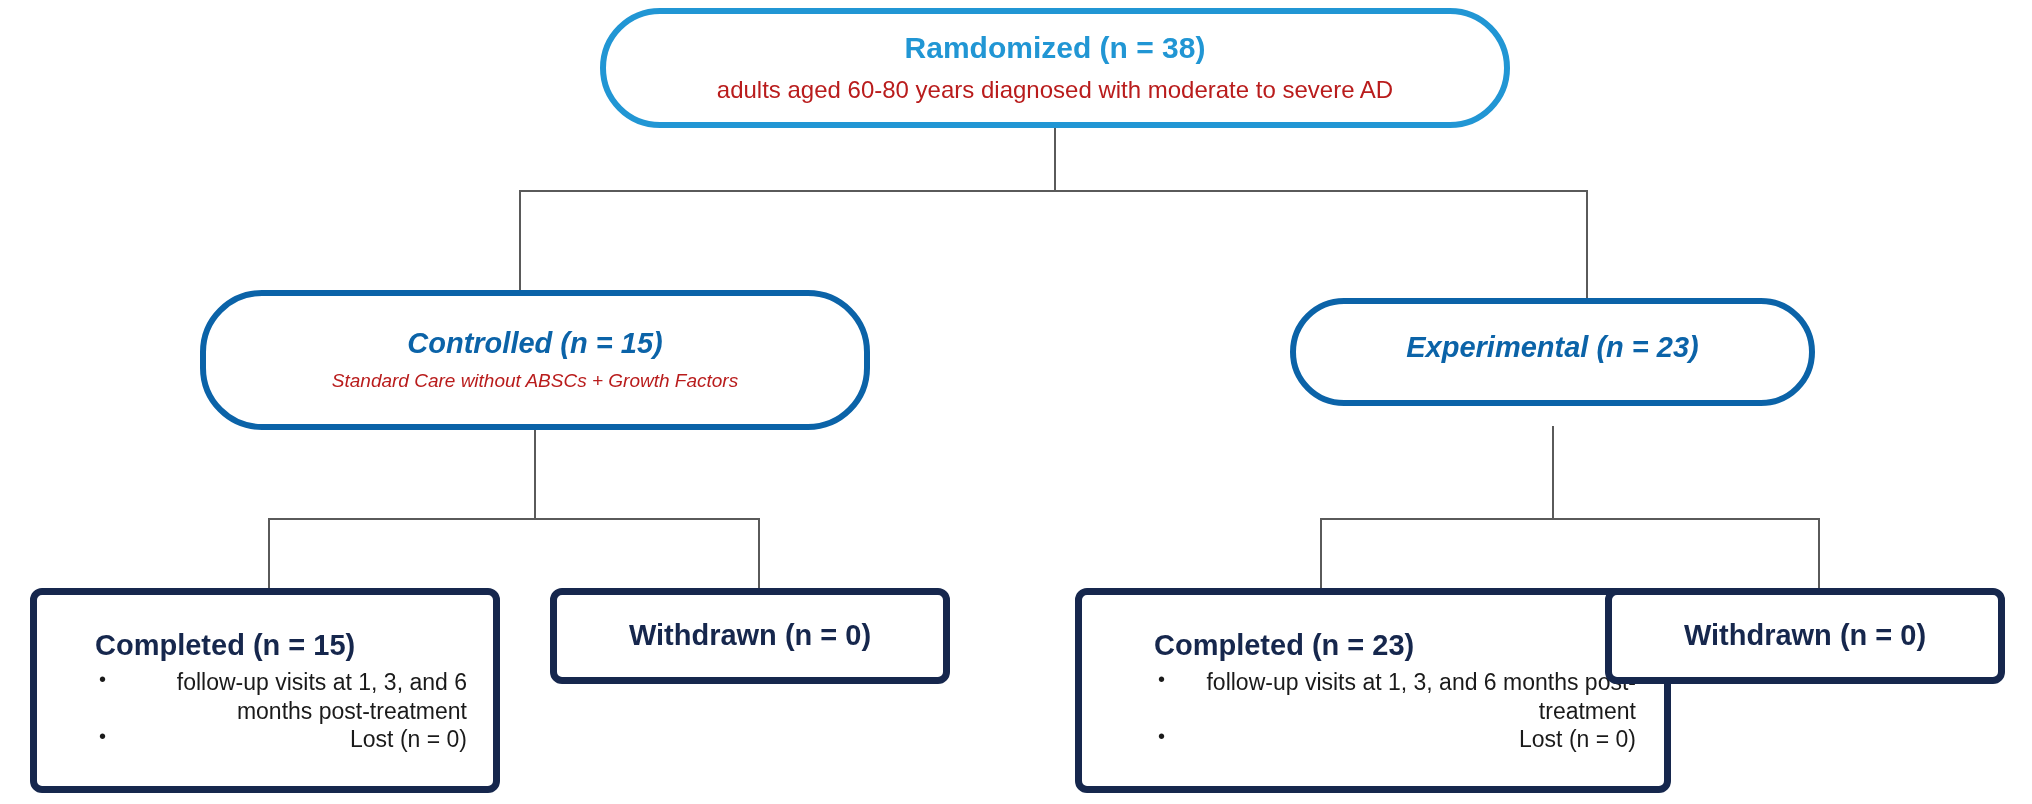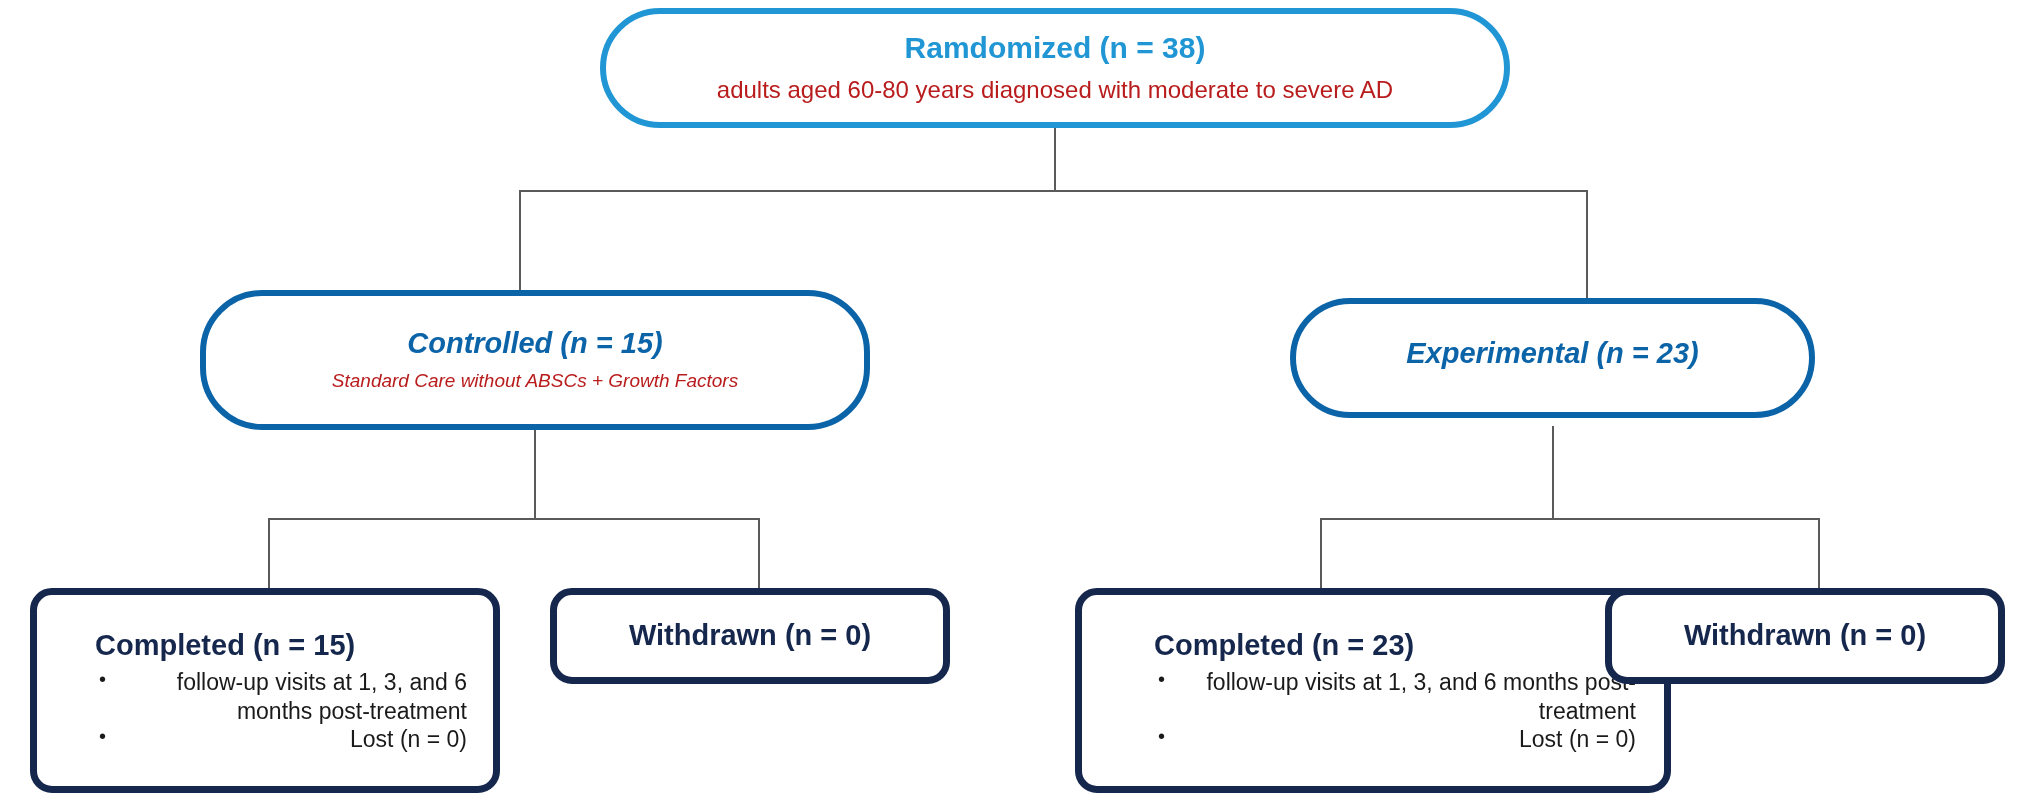--- a/index.html
+++ b/index.html
@@ -74,27 +74,27 @@
   }
   #node-controlled {
     left: 200px;
     top: 290px;
     width: 670px;
   }
   #node-experimental {
     left: 1290px;
     top: 298px;
     width: 525px;
-    height: 120px;
+    height: 108px;
   }
 
   
   .node-lvl3 {
     border: 7px solid #16274d;
-    border-radius: 22px;
+    border-radius: 12px;
   }
   .node-lvl3 .title {
     color: #16274d;
     font-size: 29px;
   }
   .bullets {
     list-style: none;
     margin: 6px 0 0 0;
     padding: 0;
     text-align: right;

